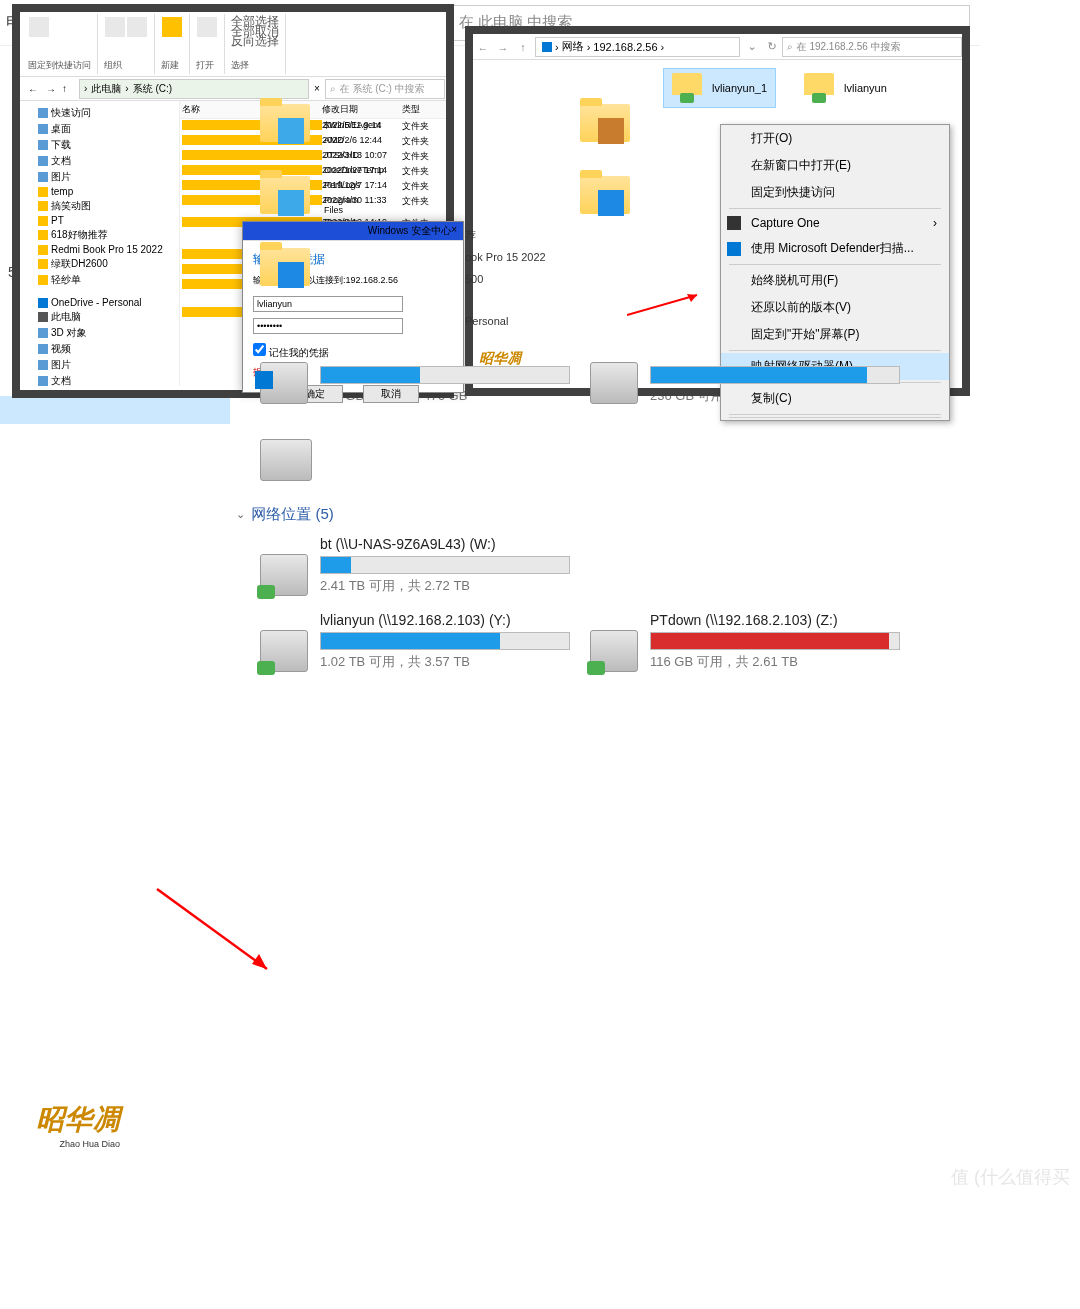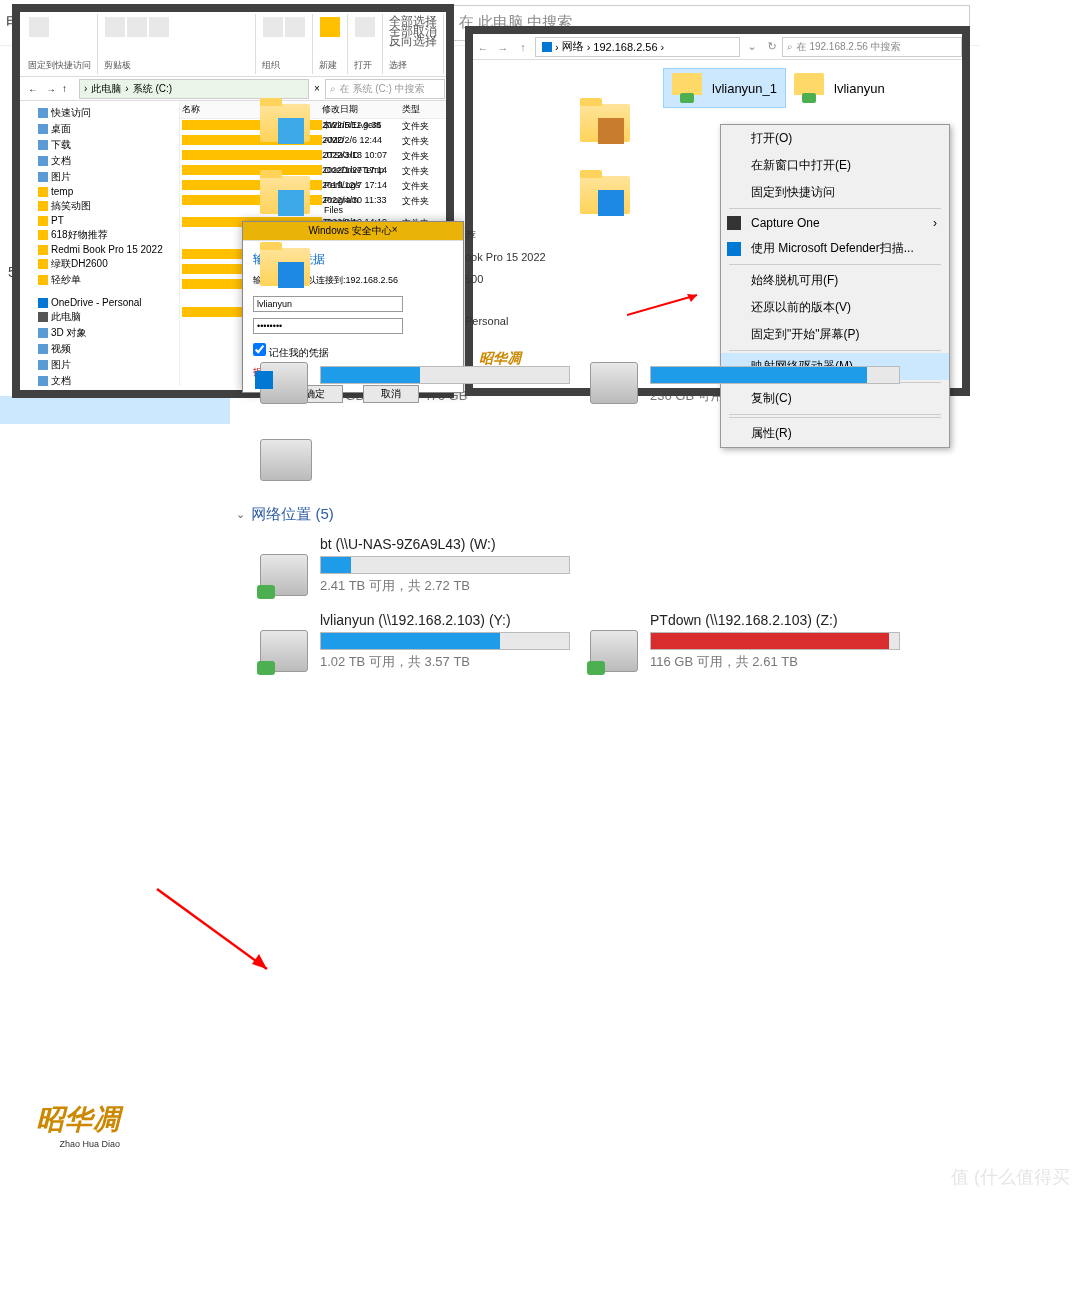--- a/index.html
+++ b/index.html
@@ -18,29 +18,29 @@
 .sq{width:10px;height:10px;display:inline-block;flex-shrink:0}
 .file-list{margin-left:160px;height:285px;font-size:9px;position:relative}
 .fl-hdr{display:flex;background:#fafafa;border-bottom:1px solid #eee;padding:2px}
 .fl-hdr span:nth-child(1){width:140px}
 .fl-hdr span:nth-child(2){width:80px}
 .fl-row{display:flex;padding:1px 2px}
 .fl-row span:nth-child(1){width:140px;display:flex;gap:2px}
 .fl-row span:nth-child(2){width:80px}
 .fl-row span:nth-child(3){width:40px}
 .cred-dlg{position:absolute;left:222px;top:209px;width:222px;height:172px;background:#fff;border:1px solid #888;box-shadow:0 0 10px rgba(0,0,0,0.3);font-size:10px}
-.cred-title{background:#eab308;border-bottom:1px solid #ddd;padding:2px 6px;display:flex;justify-content:center}
+.cred-title{background:#1d4ed8;border-bottom:1px solid #ddd;padding:2px 6px;display:flex;justify-content:flex-end}
 .cred-body{padding:10px}
 .cred-inp{width:150px;height:16px;border:1px solid #999;margin:3px 0;font-size:9px;padding:0 3px}
 .cred-btn{width:56px;height:18px;border:1px solid #999;background:#e8e8e8;font-size:10px}
 .tr-addr{height:26px;display:flex;align-items:center;border-bottom:1px solid #ddd;font-size:11px}
 .tr-addr-left{flex:1;display:flex;align-items:center;padding:0 6px;gap:3px}
 .tr-search{width:180px;border:1px solid #ccc;height:20px;display:flex;align-items:center;padding:0 4px;color:#888;font-size:10px;gap:4px}
 .nav-btn{width:20px;height:20px;display:flex;align-items:center;justify-content:center;color:#888}
-.share-row{display:flex;gap:0;padding:8px;font-size:13px}
+.share-row{display:flex;gap:20px;padding:8px;font-size:11px}
 .share-item{display:flex;align-items:center;gap:6px;padding:4px 8px}
 .share-item.sel{background:#cce8ff;border:1px solid #99d1ff}
 .share-ic{width:34px;height:30px;position:relative}
 .share-ic::before{content:"";position:absolute;width:30px;height:22px;background:#ffd968;border-radius:2px 2px 0 0;top:0}
 .share-ic::after{content:"";position:absolute;width:14px;height:10px;background:#4caf50;bottom:0;left:8px;border-radius:2px}
 .ctx-menu{position:absolute;right:12px;top:90px;width:230px;background:#f0f0f0;border:1px solid #999;box-shadow:2px 2px 6px rgba(0,0,0,0.3);font-size:12px}
 .ctx-item{padding:5px 12px 5px 30px;display:flex;align-items:center;justify-content:space-between;position:relative}
 .ctx-item.hl{background:#cce8ff}
 .ctx-sep{height:1px;background:#ccc;margin:2px 8px}
 .ctx-ic{position:absolute;left:6px;width:14px;height:14px}
@@ -83,24 +83,20 @@
 </style>
 </head>
 <body>
 
 <div class="panel top-left">
   <div class="ribbon">
     <div class="rib-grp">
         <div><span class="rib-ic"></span></div>
         <div>固定到快捷访问</div>
       </div>
-    <div class="rib-grp" style="flex:1">
-        <div><span class="rib-ic"></span><span class="rib-ic"></span><span class="rib-ic"></span></div>
-        <div>剪贴板</div>
-      </div>
     <div class="rib-grp">
         <div><span class="rib-ic"></span><span class="rib-ic"></span></div>
         <div>组织</div>
       </div>
     <div class="rib-grp">
         <div><span class="rib-ic" style="background:#ffc000"></span></div>
         <div>新建</div>
       </div>
     <div class="rib-grp">
         <div><span class="rib-ic"></span></div>
@@ -208,21 +204,21 @@
     </div>
   <div class="file-list">
     <div class="fl-hdr">
       <span>名称</span>
       <span>修改日期</span>
       <span>类型</span>
     </div>
     <div id="filelist">
         <div class="fl-row">
           <span><span class="sq" style="background:#ffc000"></span>$WinREAgent</span>
-          <span>2022/5/11 9:35</span>
+          <span>2022/5/11 9:14</span>
           <span>文件夹</span>
         </div>
         <div class="fl-row">
           <span><span class="sq" style="background:#ffc000"></span>AMD</span>
           <span>2022/2/6 12:44</span>
           <span>文件夹</span>
         </div>
         <div class="fl-row">
           <span><span class="sq" style="background:#ffc000"></span>JTSKHD</span>
           <span>2022/3/13 10:07</span>
@@ -362,23 +358,20 @@
       <div class="ctx-sep"></div>
       <div class="ctx-item hl">
         <span>映射网络驱动器(M)...</span>
       </div>
       <div class="ctx-sep"></div>
       <div class="ctx-item ">
         <span>复制(C)</span>
       </div>
       <div class="ctx-sep"></div>
       <div class="ctx-sep"></div>
-      <div class="ctx-item ">
-        <span>属性(R)</span>
-      </div>
     </div>
   <svg class="arrow-red" width="80" height="30">
       <line x1="0" y1="25" x2="70" y2="5" stroke="red" stroke-width="2"></line>
       <polygon points="70,5 60,4 64,12" fill="red"></polygon>
     </svg>
 </div>
 
 <div class="bottom" style="border:none">
   <div class="partial-left">
     <div class="pc-addr">

